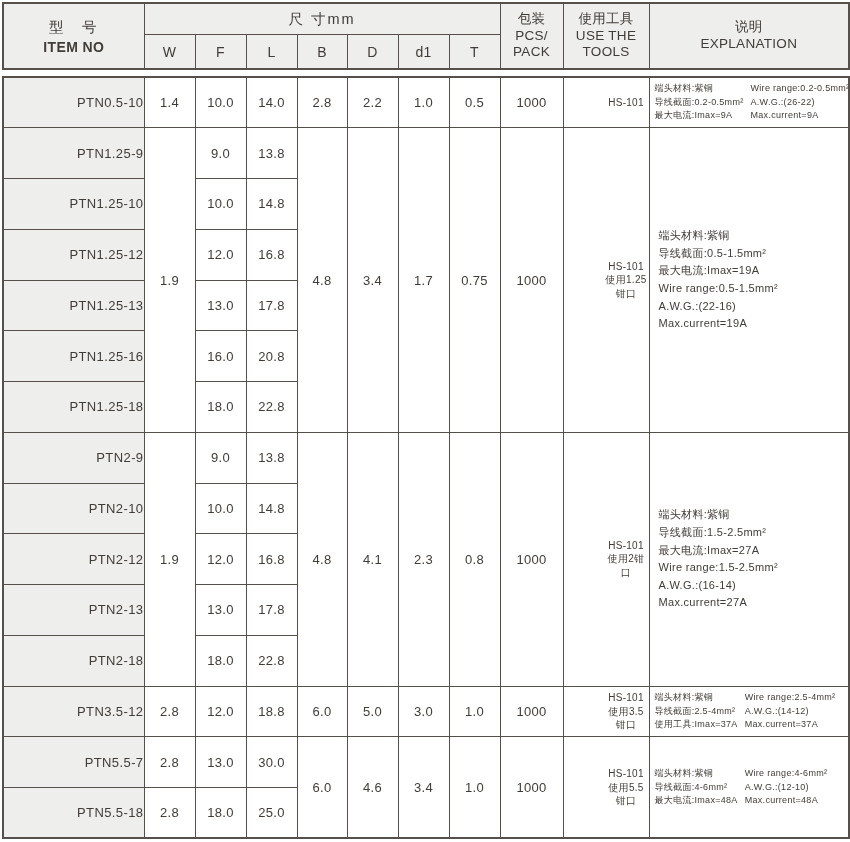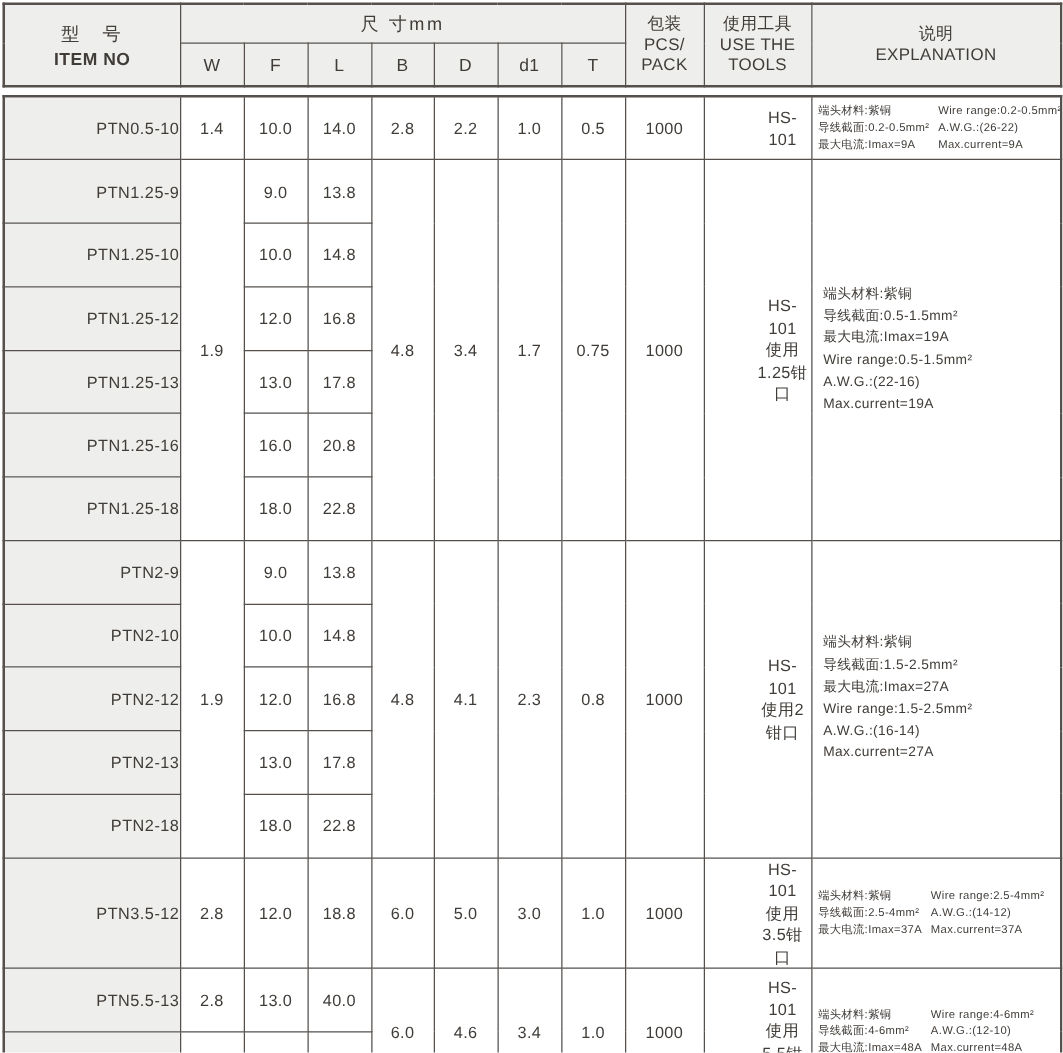--- a/index.html
+++ b/index.html
@@ -27,21 +27,21 @@
   .head .en{font-size:14px;letter-spacing:.4px;margin-top:2px;font-weight:bold;}
   .head .stack div{font-size:13.5px;line-height:1.25;letter-spacing:.3px;}
   .head .sizecol{font-size:14px;}
   .gap{height:6px;}
   
   .bodytab tr{height:50.75px;}
   .item{
     text-align:right;padding-left:13px;background:var(--shade);
     font-size:13px;letter-spacing:.4px;
   }
-  .tools div{line-height:1.35;font-size:13px;margin-left:40px;}
+  .tools div{line-height:1.35;font-size:10px;margin-left:40px;}
   .expl{padding:2px 3px 2px 5px;}
   .expl .twocol{display:flex;align-items:center;gap:7px;text-align:left;}
   .expl .twocol .col div{font-size:9px;line-height:1.5;white-space:nowrap;}
   .expl .onecol{text-align:left;padding-left:4px;}
   .expl .onecol div{font-size:11px;line-height:1.6;white-space:nowrap;}
 </style>
 </head>
 <body>
 
 <table class="grid head">
@@ -248,36 +248,36 @@
     <td>1000</td>
     <td class="tools">
       <div>HS-101</div>
       <div>使用3.5钳口</div>
     </td>
     <td class="expl">
       <div class="twocol">
         <div class="col">
           <div>端头材料:紫铜</div>
           <div>导线截面:2.5-4mm²</div>
-          <div>最大电流:Imax=37A</div>
+          <div>使用工具:Imax=37A</div>
         </div>
         <div class="col">
           <div>Wire range:2.5-4mm²</div>
           <div>A.W.G.:(14-12)</div>
           <div>Max.current=37A</div>
         </div>
       </div>
     </td>
   </tr>
 
   <tr>
-    <td class="item">PTN5.5-13</td>
+    <td class="item">PTN5.5-7</td>
     <td>2.8</td>
     <td>13.0</td>
-    <td>40.0</td>
+    <td>30.0</td>
     <td rowspan="2">6.0</td>
     <td rowspan="2">4.6</td>
     <td rowspan="2">3.4</td>
     <td rowspan="2">1.0</td>
     <td rowspan="2">1000</td>
     <td rowspan="2" class="tools">
       <div>HS-101</div>
       <div>使用5.5钳口</div>
     </td>
     <td rowspan="2" class="expl">

